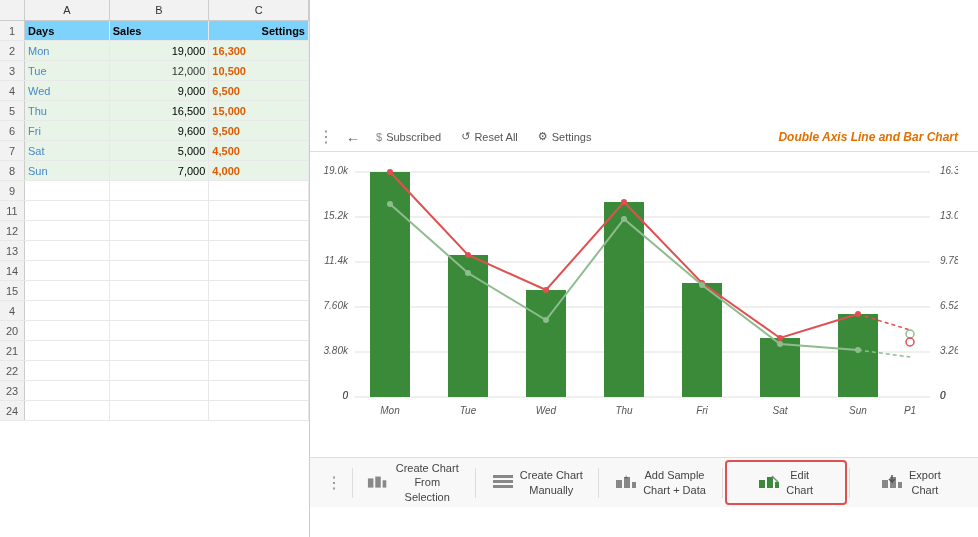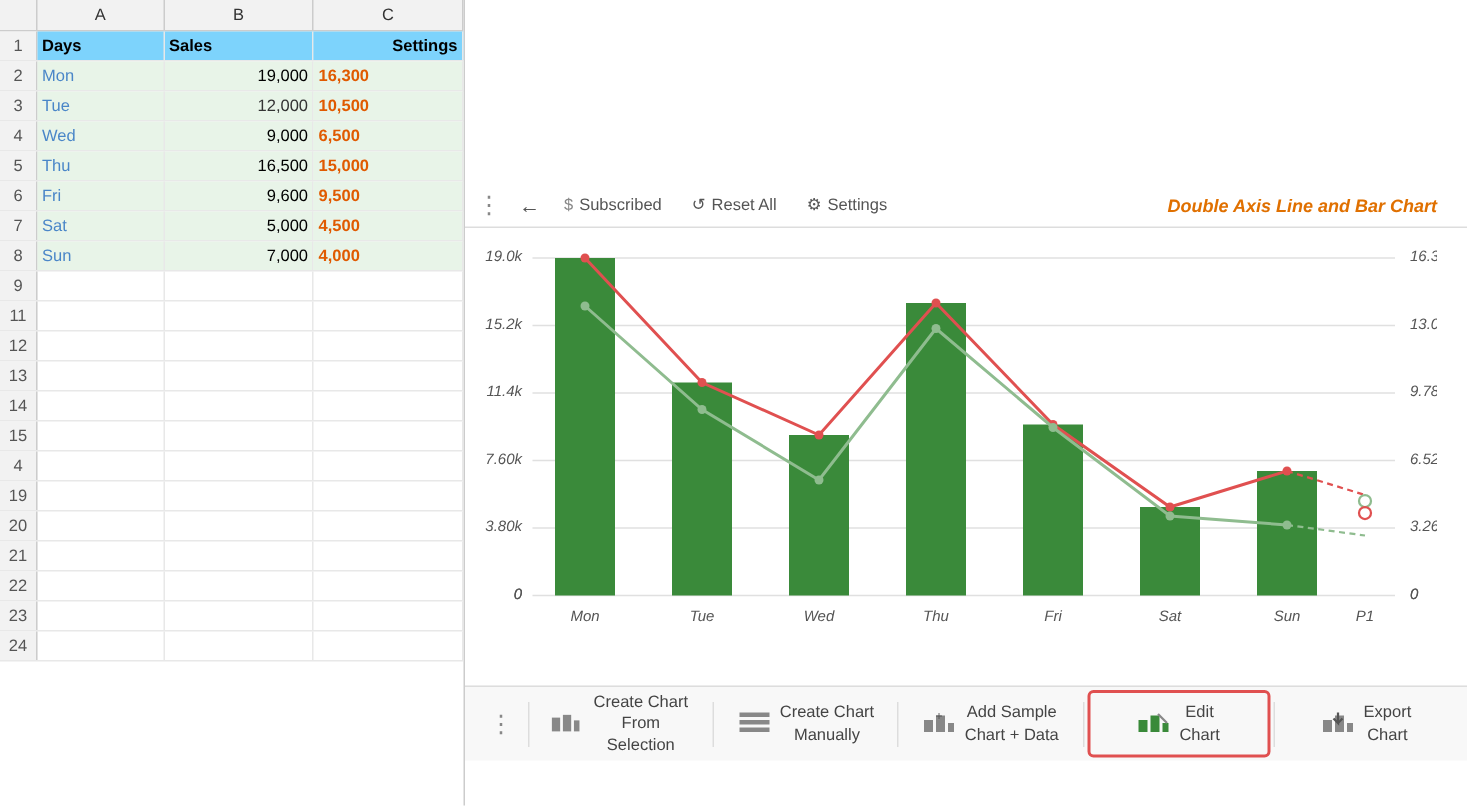--- a/index.html
+++ b/index.html
@@ -145,26 +145,20 @@
       <div class="cell cell-c"></div>
     </div>
       <div class="row">
       <div class="row-num">15</div>
       <div class="cell cell-a"></div>
       <div class="cell cell-b"></div>
       <div class="cell cell-c"></div>
     </div>
       <div class="row">
       <div class="row-num">4</div>
-      <div class="cell cell-a"></div>
-      <div class="cell cell-b"></div>
-      <div class="cell cell-c"></div>
-    </div>
-      <div class="row">
-      <div class="row-num">19</div>
       <div class="cell cell-a"></div>
       <div class="cell cell-b"></div>
       <div class="cell cell-c"></div>
     </div>
       <div class="row">
       <div class="row-num">20</div>
       <div class="cell cell-a"></div>
       <div class="cell cell-b"></div>
       <div class="cell cell-c"></div>
     </div>

